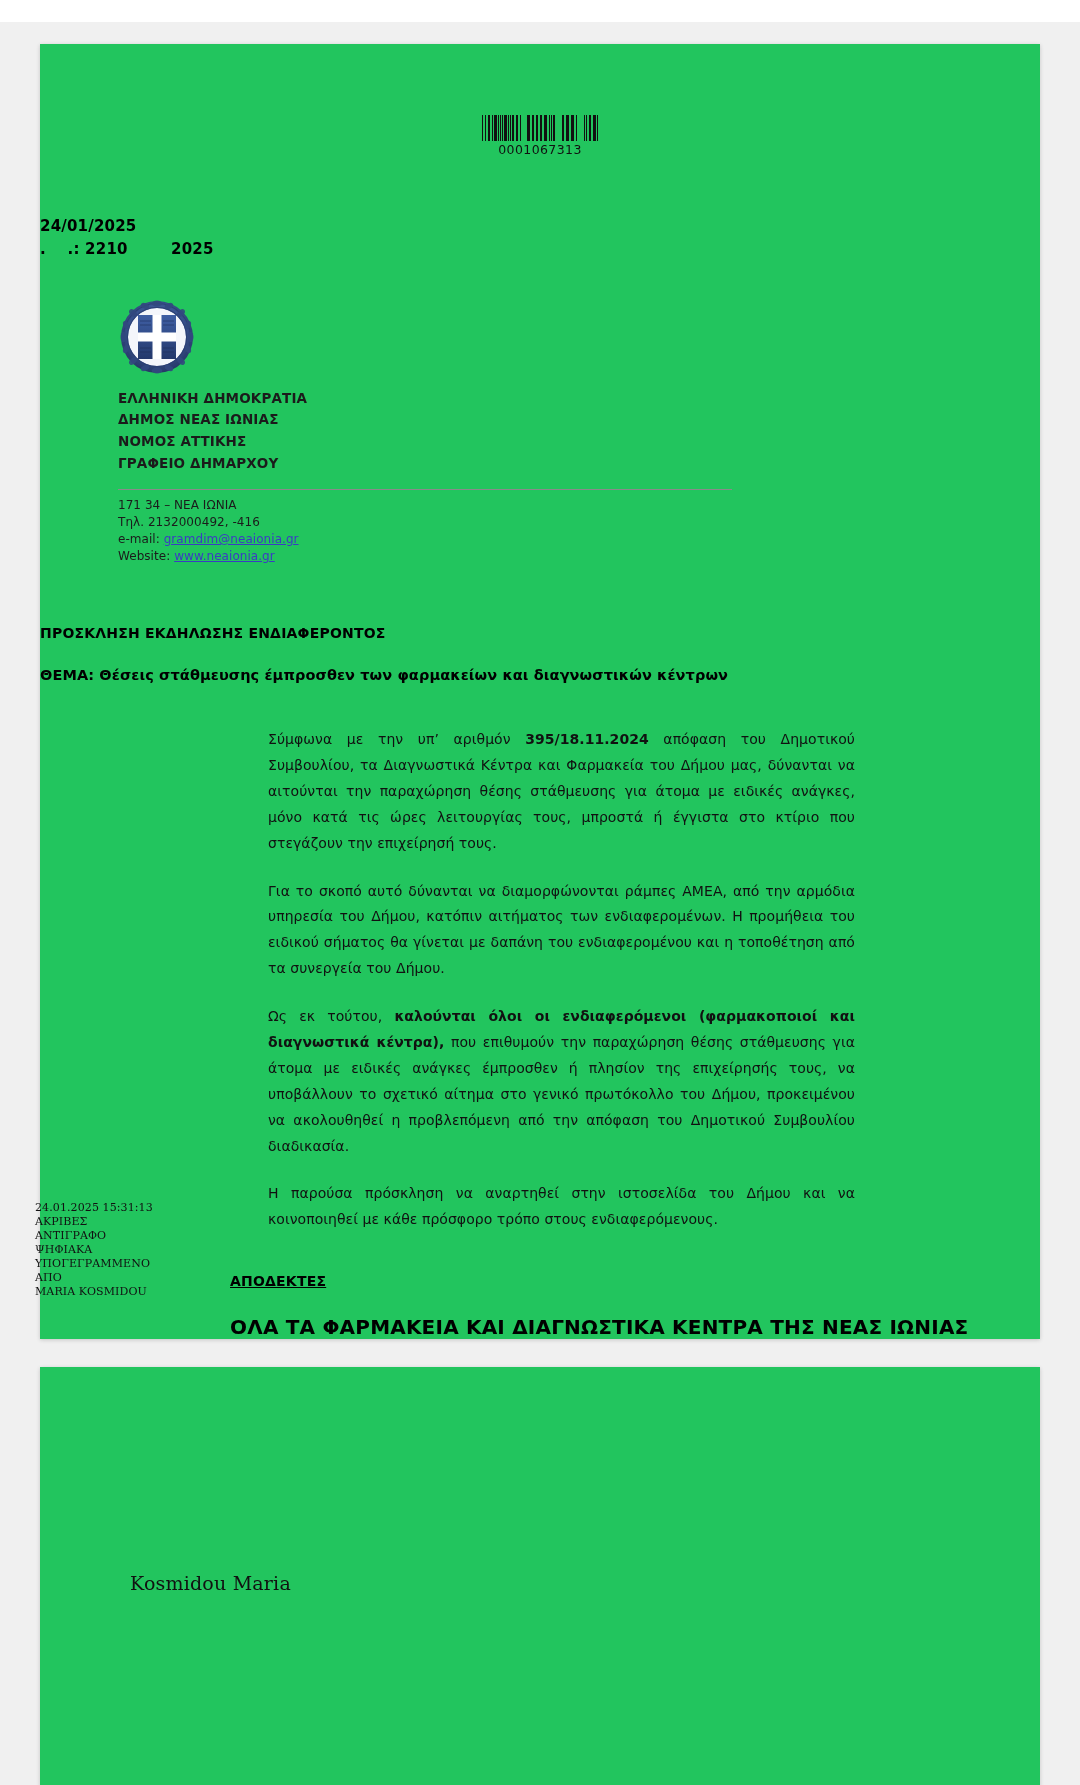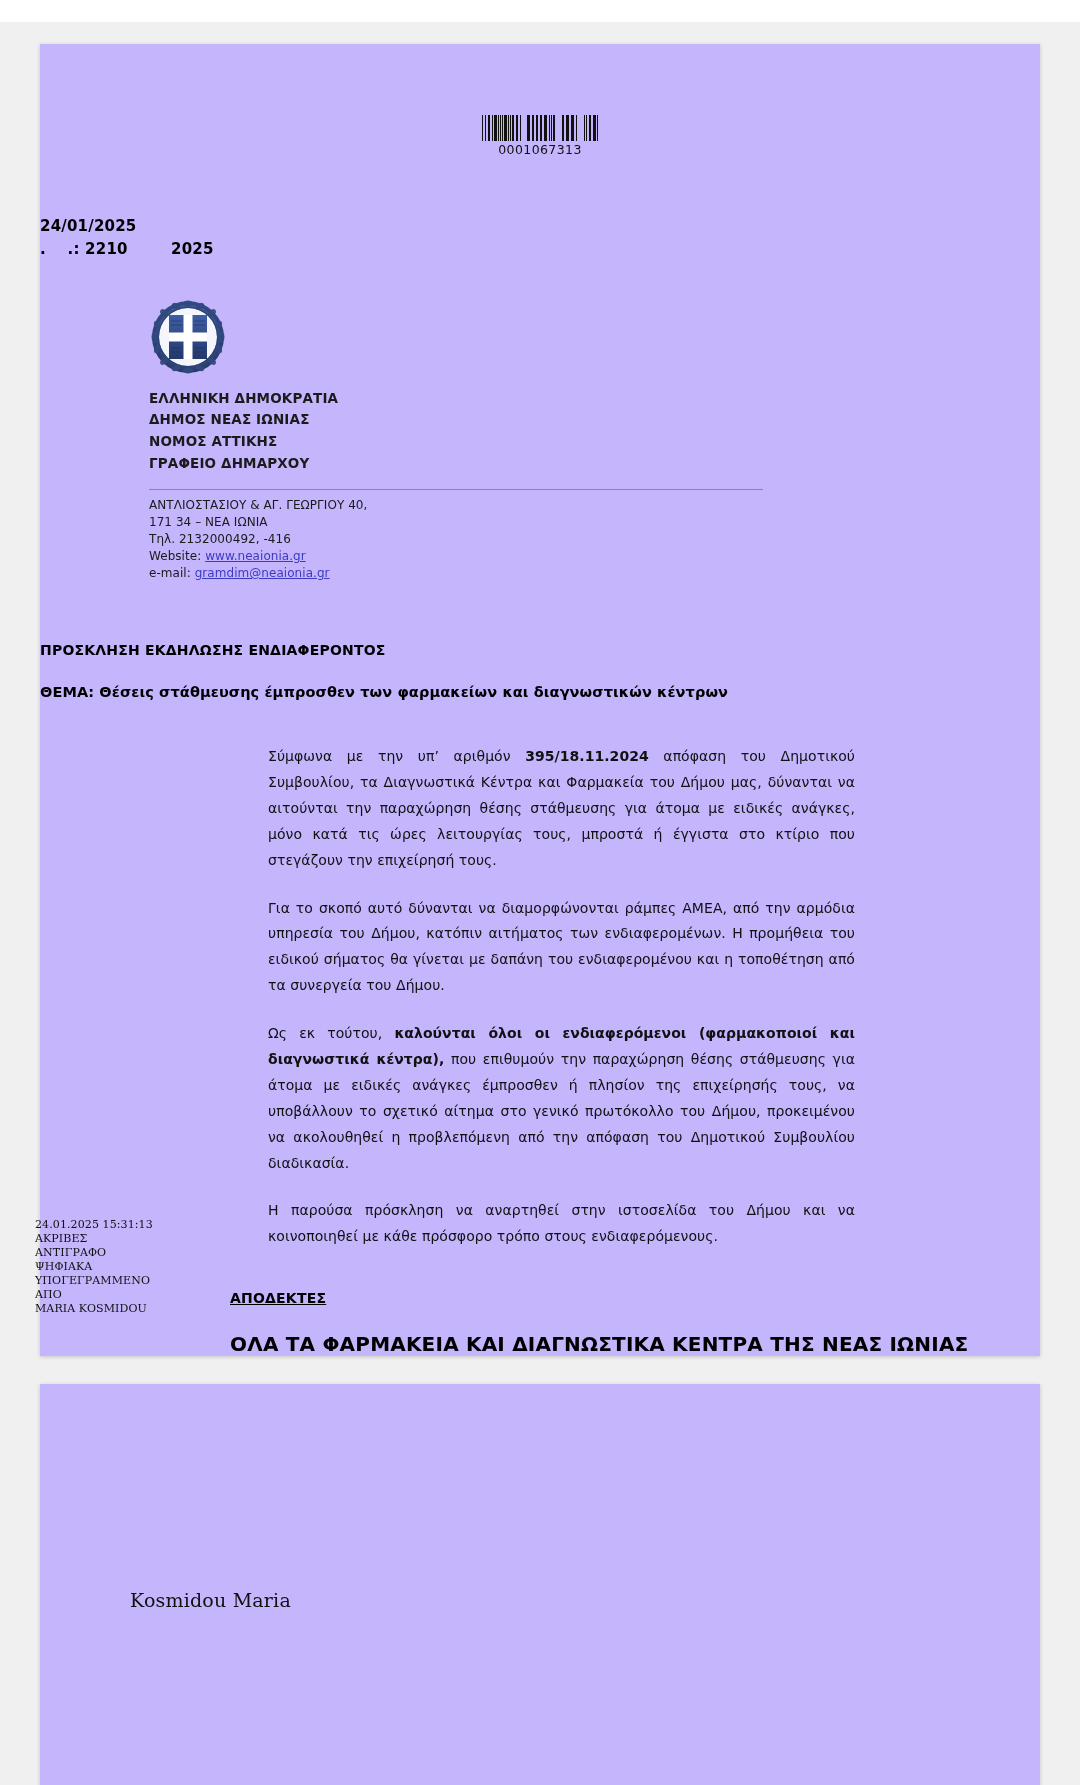--- a/index.html
+++ b/index.html
@@ -8,21 +8,21 @@
     background:#f0f0f0;
     font-family:"DejaVu Sans","Liberation Sans",sans-serif;
     -webkit-font-smoothing:antialiased;
   }
   .viewport{width:1080px;min-height:1785px;background:#f0f0f0;position:relative;}
 
   .top-strip{height:22px;background:#ffffff;width:100%;}
 
   .page{
     position:relative;
-    background:#c4b5fd;
+    background:#22c55e;
     margin:0 auto;
     box-shadow:0 1px 4px rgba(0,0,0,.18);
   }
   .page-1{width:1000px;margin-top:22px;padding:0;min-height:1240px;}
   .page-2{width:1000px;margin-top:28px;min-height:430px;}
 
   
   .barcode-block{padding-top:56px;text-align:center;}
   .barcode{display:inline-block;height:26px;line-height:0;font-size:0;white-space:nowrap;}
   .barcode i{display:inline-block;height:26px;background:#111;vertical-align:top;}
@@ -34,21 +34,21 @@
 
   
   .meta{margin-top:58px;padding-right:98px;text-align:left;}
   .meta div{
     font-size:15px;font-weight:bold;color:#000;line-height:1.55;
     letter-spacing:.2px;
   }
   .meta .proto{white-space:pre;}
 
   
-  .letterhead{padding-left:109px;margin-top:36px;}
+  .letterhead{padding-left:78px;margin-top:36px;}
   .emblem{width:78px;height:78px;position:relative;}
   .emblem svg{display:block;}
 
   .org{margin-top:12px;}
   .org div{
     font-size:13.5px;font-weight:bold;color:#1b1b1b;line-height:1.62;
     letter-spacing:.15px;
   }
 
   .rule{
@@ -180,25 +180,24 @@
       <div class="org">
         <div>ΕΛΛΗΝΙΚΗ ΔΗΜΟΚΡΑΤΙΑ</div>
         <div>ΔΗΜΟΣ ΝΕΑΣ ΙΩΝΙΑΣ</div>
         <div>ΝΟΜΟΣ ΑΤΤΙΚΗΣ</div>
         <div>ΓΡΑΦΕΙΟ ΔΗΜΑΡΧΟΥ</div>
       </div>
 
       <div class="rule"></div>
 
       <div class="contact">
-        <div>ΑΝΤΛΙΟΣΤΑΣΙΟΥ &amp; ΑΓ. ΓΕΩΡΓΙΟΥ 40,</div>
         <div>171 34 – ΝΕΑ ΙΩΝΙΑ</div>
         <div>Τηλ. 2132000492, -416</div>
+        <div><span>e-mail: </span><a href="#">gramdim@neaionia.gr</a></div>
         <div><span>Website: </span><a href="#">www.neaionia.gr</a></div>
-        <div><span>e-mail: </span><a href="#">gramdim@neaionia.gr</a></div>
       </div>
     </div>
 
     <div class="doc-title">ΠΡΟΣΚΛΗΣΗ ΕΚΔΗΛΩΣΗΣ ΕΝΔΙΑΦΕΡΟΝΤΟΣ</div>
 
     <div class="subject">ΘΕΜΑ: Θέσεις στάθμευσης έμπροσθεν των φαρμακείων και διαγνωστικών κέντρων</div>
 
     <div class="body">
       <p><span>Σύμφωνα με την υπ’ αριθμόν </span><b>395/18.11.2024</b><span> απόφαση του Δημοτικού Συμβουλίου, τα Διαγνωστικά Κέντρα και Φαρμακεία του Δήμου μας, δύνανται να αιτούνται την παραχώρηση θέσης στάθμευσης για άτομα με ειδικές ανάγκες, μόνο κατά τις ώρες λειτουργίας τους, μπροστά ή έγγιστα στο κτίριο που στεγάζουν την επιχείρησή τους.</span></p>
 

